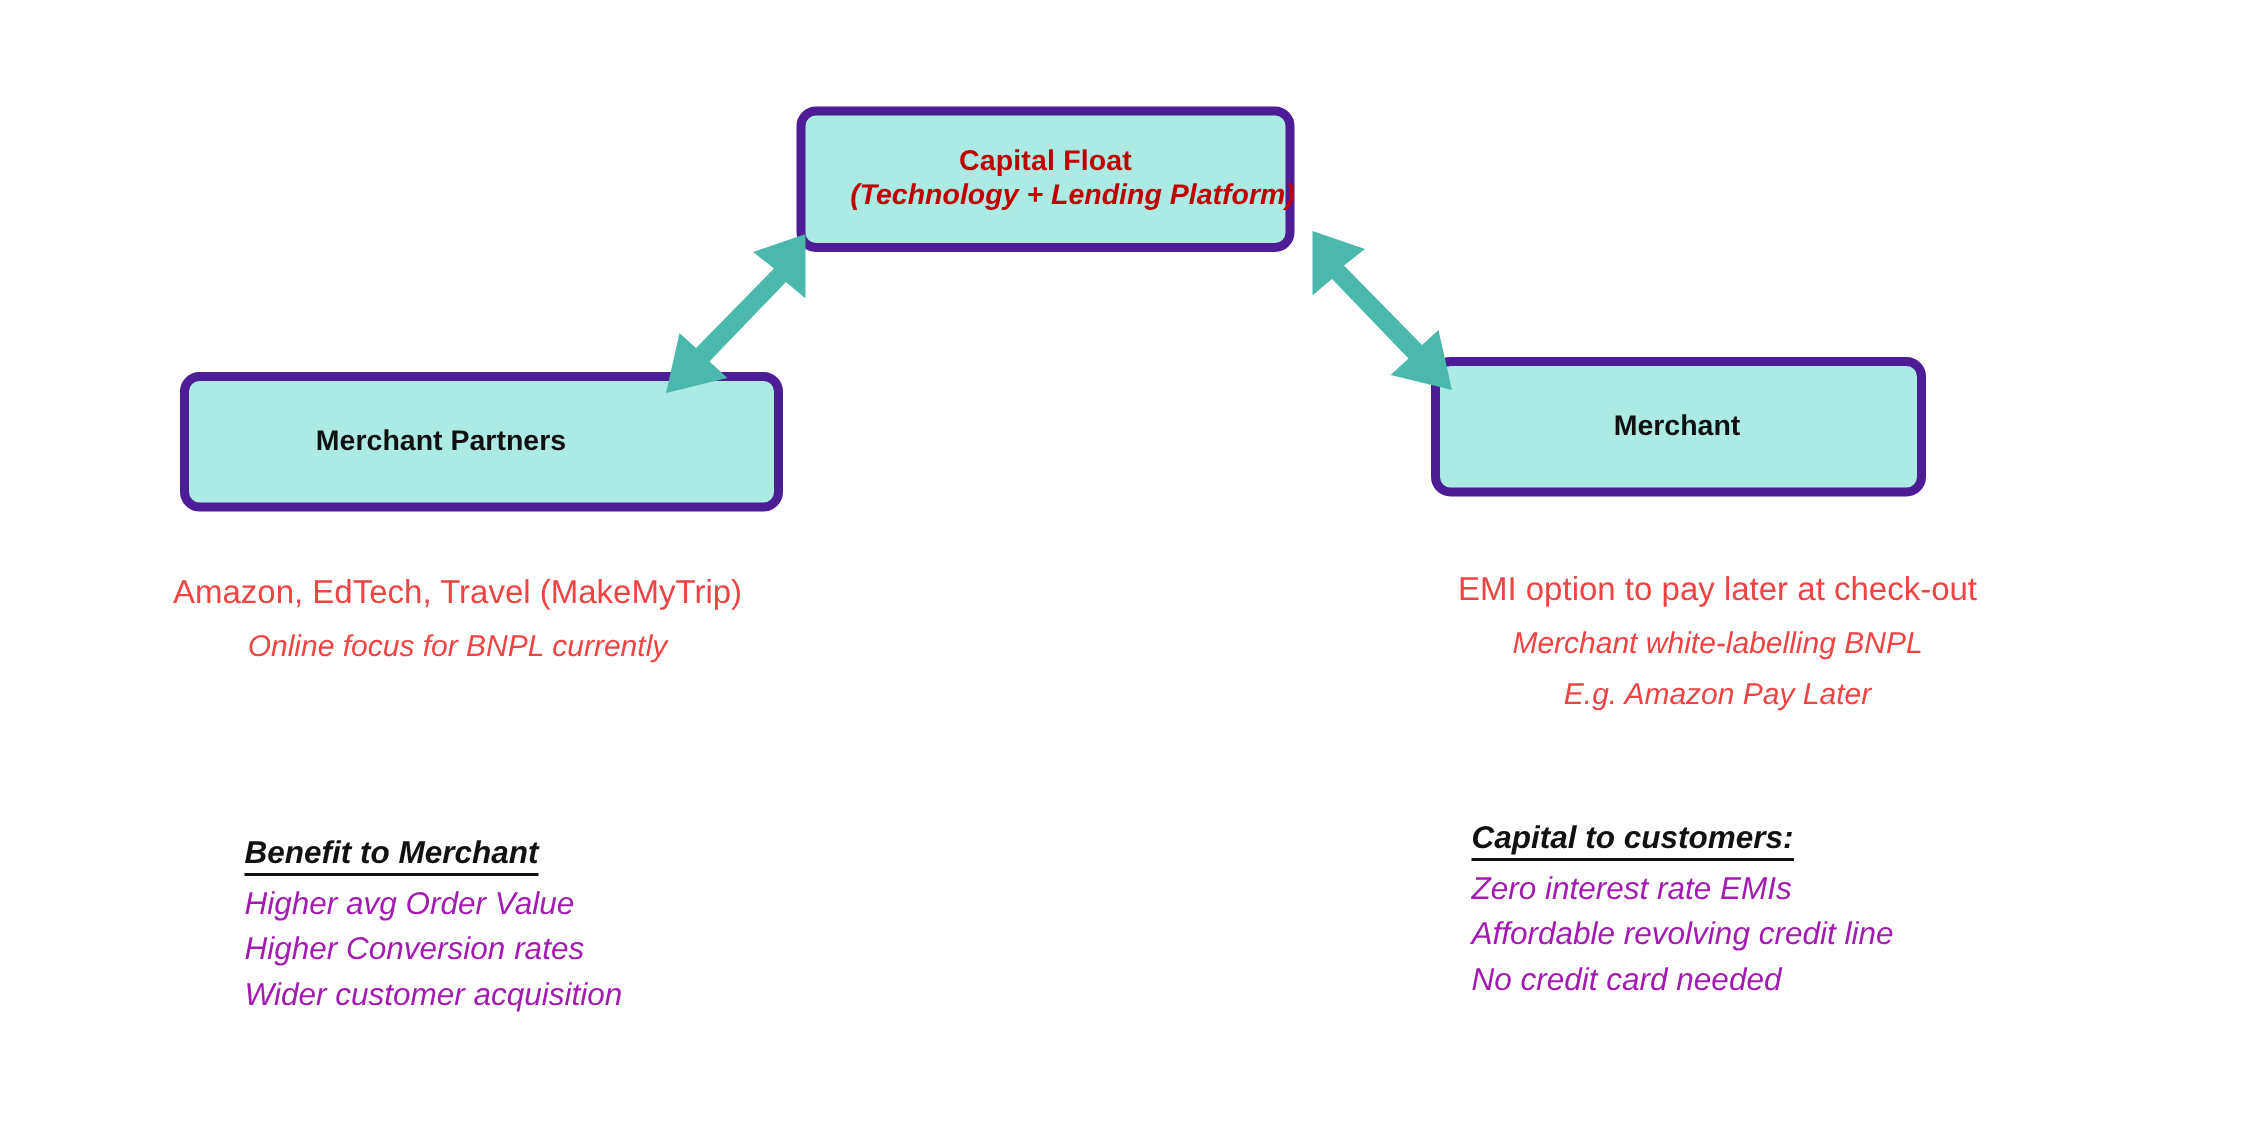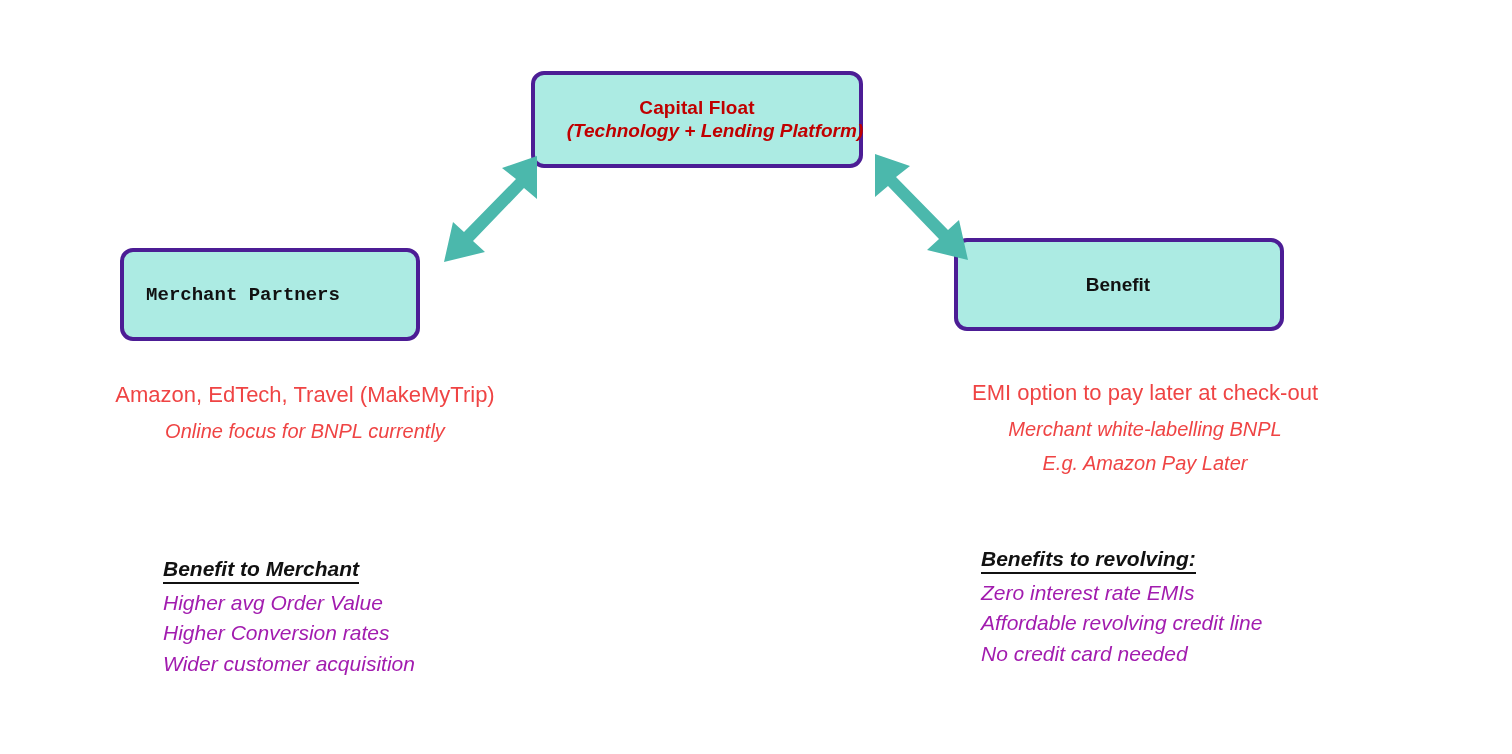--- a/index.html
+++ b/index.html
@@ -17,40 +17,39 @@
     width: 1512px;
     height: 754px;
     background: #ffffff;
     overflow: hidden;
   }
 
   
   .node-box {
     position: absolute;
     background: #ACEBE3;
-    border: 4px solid #4c1d95;
+    border: 6px solid #4c1d95;
     border-radius: 13px;
     box-sizing: border-box;
     display: flex;
     flex-direction: column;
     align-items: center;
     justify-content: center;
   }
   #box-capital-float {
     left: 531px;
     top: 71px;
     width: 332px;
     height: 97px;
   }
   #box-merchant-partners {
     left: 120px;
     top: 248px;
-    width: 300px;
+    width: 402px;
     height: 93px;
-    font-family: Liberation Mono, monospace;
   }
   #box-customer {
     left: 954px;
     top: 238px;
     width: 330px;
     height: 93px;
   }
 
   .cf-title {
     font-size: 19px;
@@ -178,21 +177,21 @@
   <div class="node-box" id="box-capital-float">
     <div class="cf-title">Capital Float</div>
     <div class="cf-subtitle">(Technology + Lending Platform)</div>
   </div>
 
   <div class="node-box" id="box-merchant-partners">
     <div class="node-label">Merchant Partners</div>
   </div>
 
   <div class="node-box" id="box-customer">
-    <div class="node-label">Benefit</div>
+    <div class="node-label">Merchant</div>
   </div>
 
   <svg class="arrow-svg" id="arrow-left" viewBox="0 0 120 115">
 
     <polygon points="97,4 97,47 84,36 33,89 45,100 4,110 13,70 24,80 76,27 62,16" fill="#4BB8AC"></polygon>
   </svg>
 
   <svg class="arrow-svg" id="arrow-right" viewBox="0 0 120 115">
 
     <polygon points="23,4 23,47 36,36 87,89 75,100 116,110 107,70 96,80 44,27 58,16" fill="#4BB8AC"></polygon>
@@ -212,21 +211,21 @@
     </ul>
   </div>
 
   <div class="text-column" id="column-customer">
     <div class="desc-line primary">EMI option to pay later at check-out</div>
     <div class="desc-line secondary">Merchant white-labelling BNPL</div>
     <div class="desc-line secondary">E.g. Amazon Pay Later</div>
   </div>
 
   <div class="benefits-block" id="benefits-customer">
-    <div class="benefits-heading">Benefits to revolving:</div>
+    <div class="benefits-heading">Capital to customers:</div>
     <ul class="benefits-list">
       <li>Zero interest rate EMIs</li>
       <li>Affordable revolving credit line</li>
       <li>No credit card needed</li>
     </ul>
   </div>
 
 </div>
 
 </body></html>

